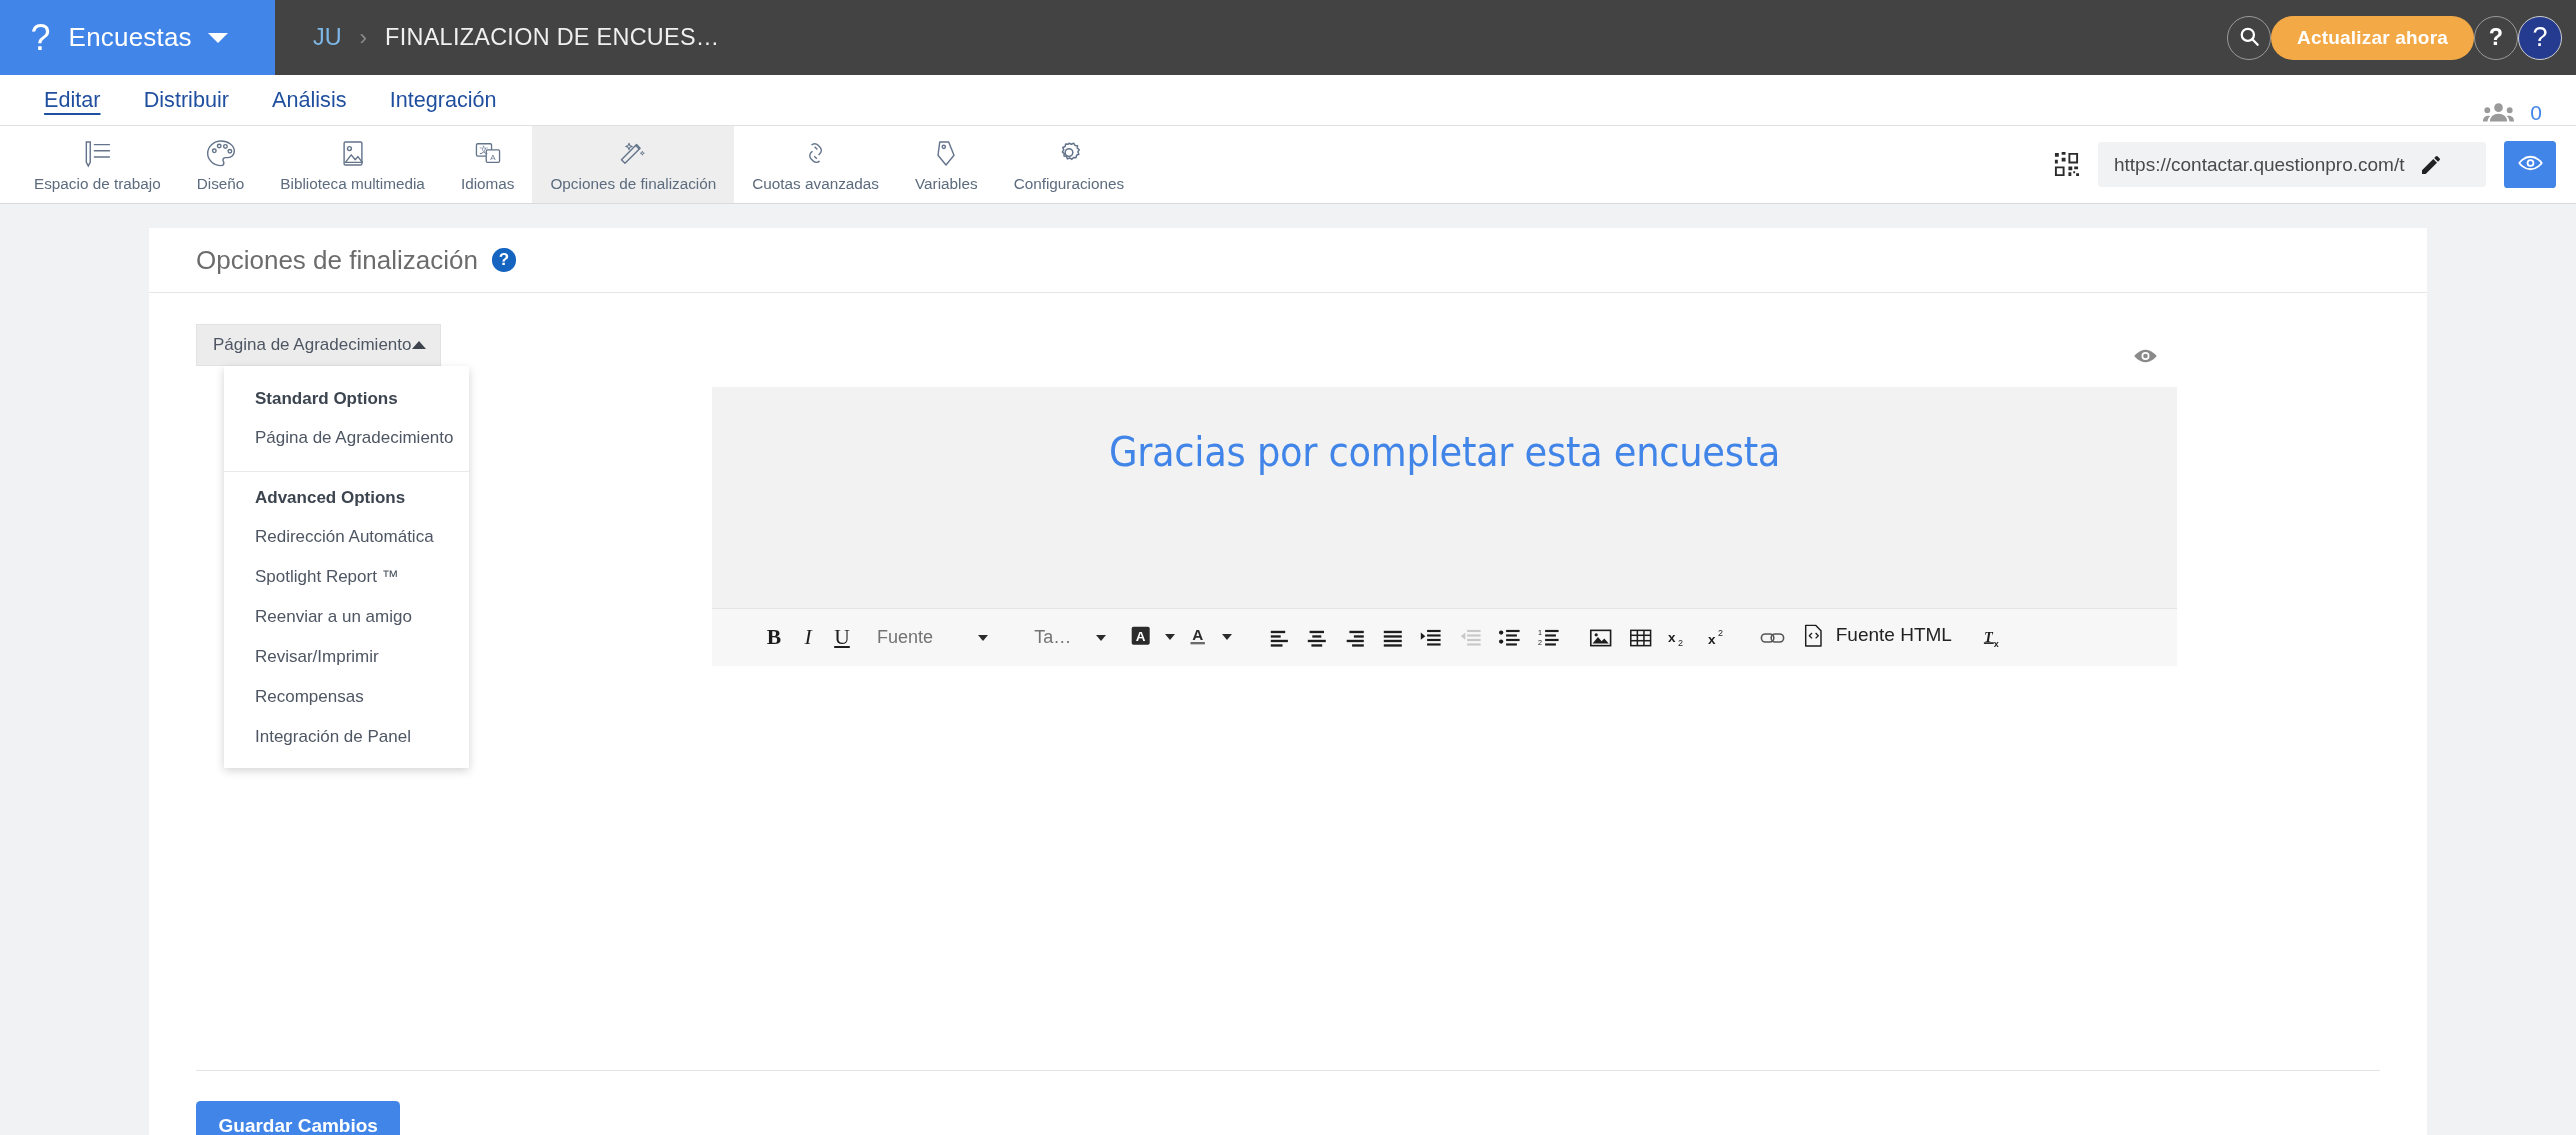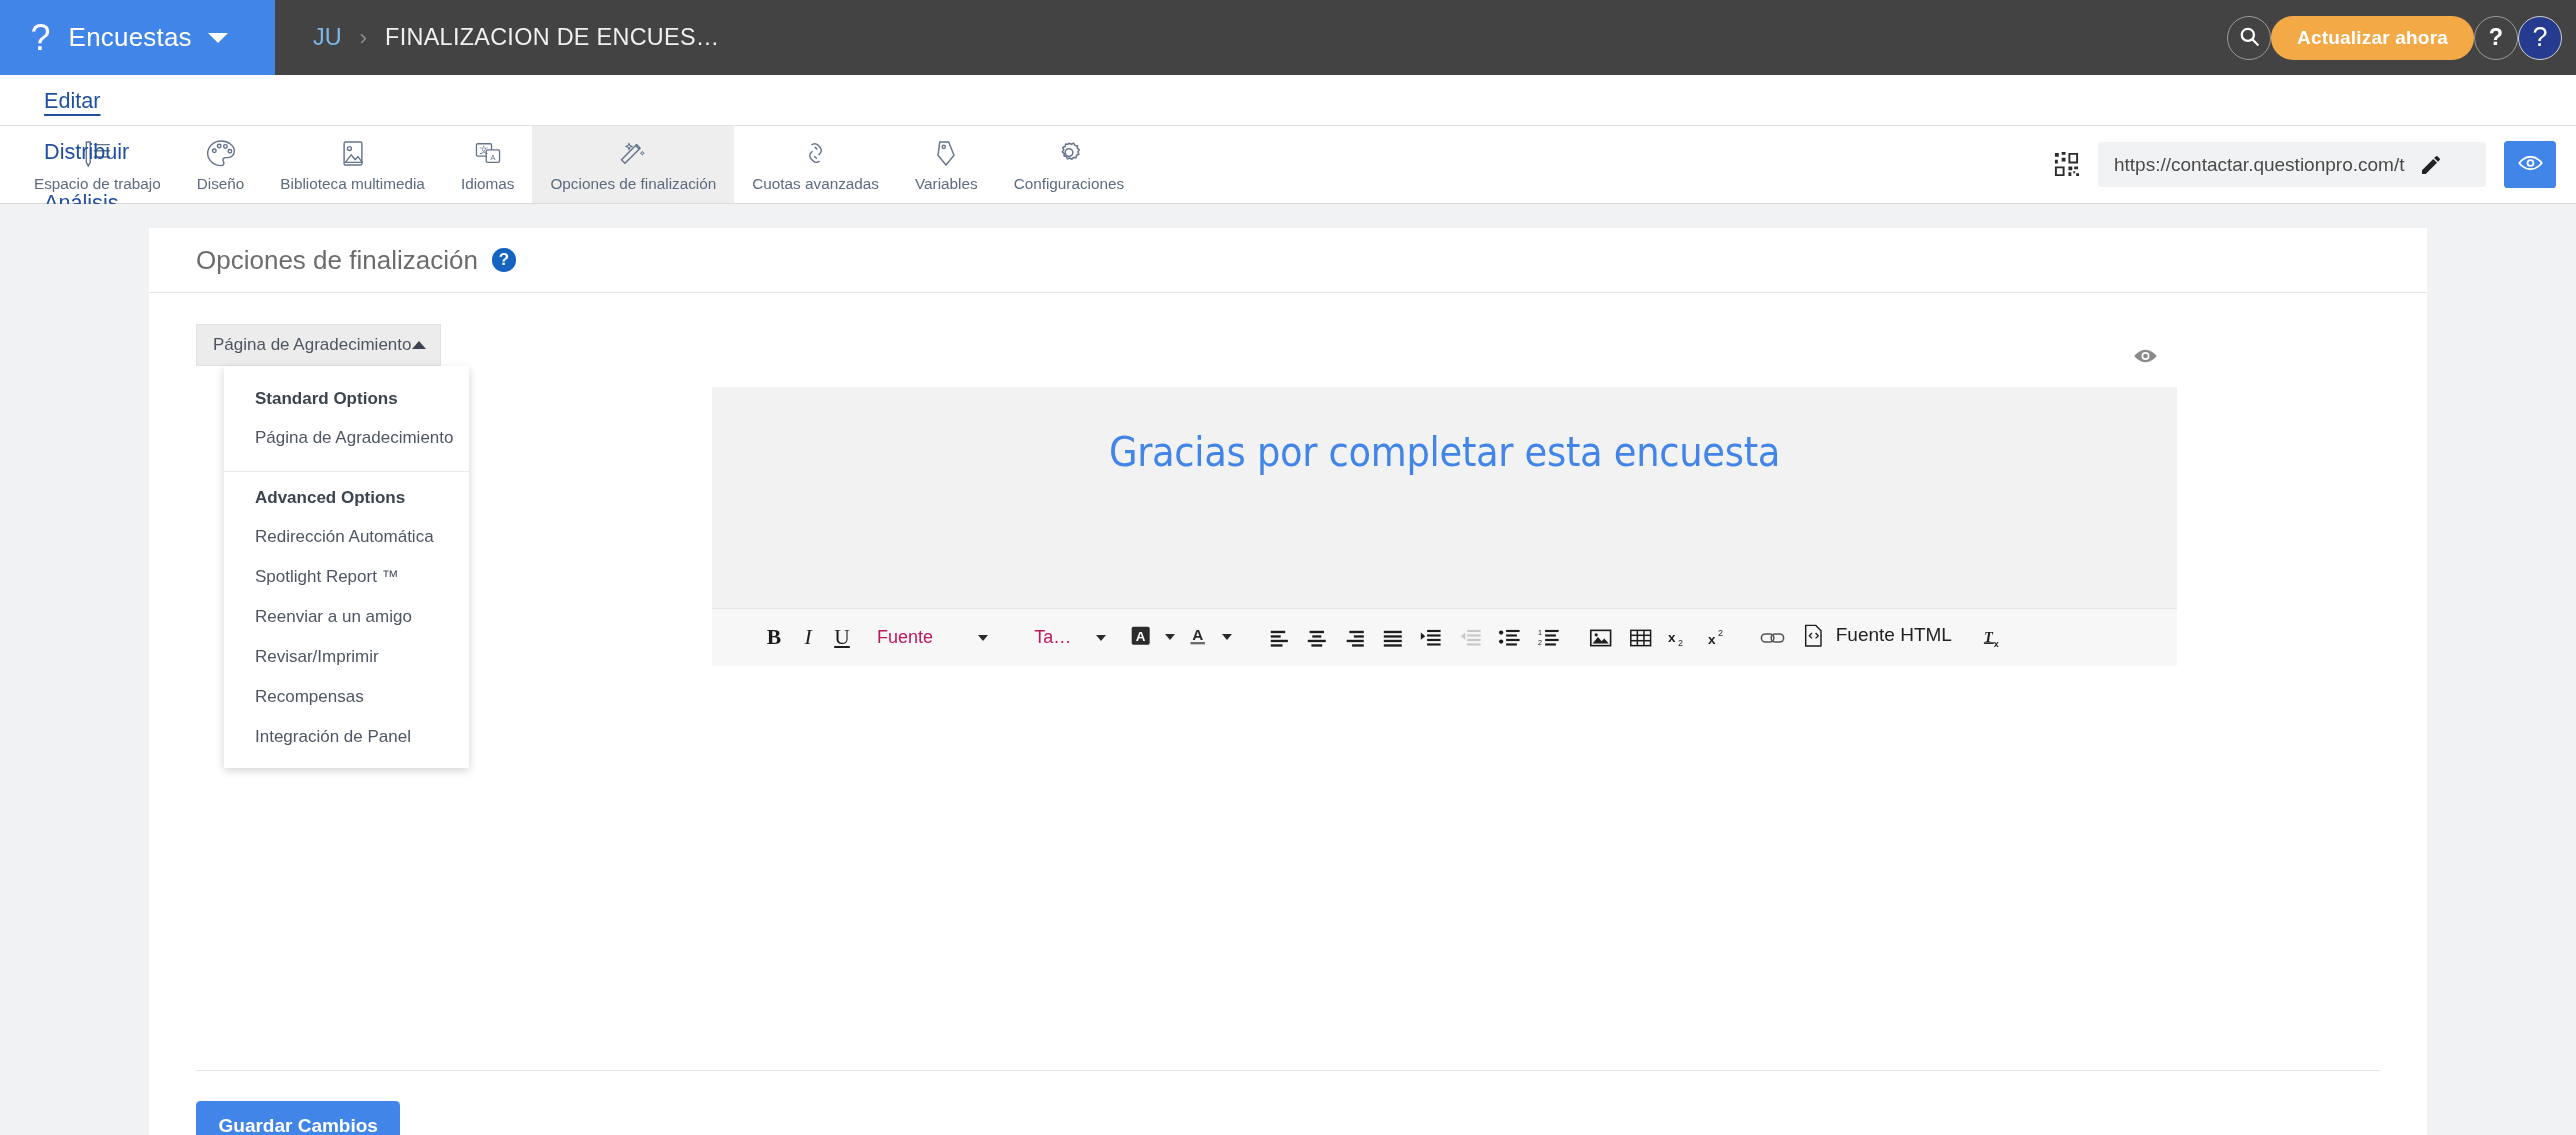--- a/index.html
+++ b/index.html
@@ -100,24 +100,23 @@
     display: flex; align-items: center; justify-content: center;
     color: #ffffff; font-size: 27px;
     cursor: pointer;
   }
 
   
   .subnav {
     height: 51px;
     background: #ffffff;
     border-bottom: 0.9px solid #e0e0e0;
-    display: flex; align-items: flex-start;
+    display: flex; align-items: flex-end;
     padding-left: 22.5px;
     position: relative;
-    flex-direction: column;
   }
   .subnav-item {
     font-size: 21.6px;
     color: #1f4f9e;
     padding: 0 21.6px;
     line-height: 51px;
     cursor: pointer;
     position: relative;
   }
   .subnav-item.active { text-decoration: underline; text-underline-offset: 6.3px; }
@@ -305,21 +304,21 @@
   }
   .etb.bold { font-weight: 700; font-size: 21.6px; font-family: "Liberation Serif", serif;}
   .etb.ital { font-style: italic; font-size: 21.6px; font-family: "Liberation Serif", serif;}
   .etb.undl { text-decoration: underline; font-size: 21.6px; font-family: "Liberation Serif", serif;}
   .etb-combo {
     display: flex; align-items: center;
     gap: 0px;
     cursor: pointer;
     padding: 0 5.4px;
   }
-  .etb-combo .lbl { font-size: 18px; color: #be185d; }
+  .etb-combo .lbl { font-size: 18px; color: #737373; }
   .etb-combo .dn {
     width: 0; height: 0; margin-left: 12.6px;
     border-left: 5.4px solid transparent;
     border-right: 5.4px solid transparent;
     border-top: 6.3px solid #2b2b2b;
   }
   .combo-font .lbl { width: 88px; }
   .combo-size .lbl { width: 49px; margin-left: 36px; }
   .etb-gap { width: 12.6px; }
   .etb-gap-lg { width: 23.4px; }

